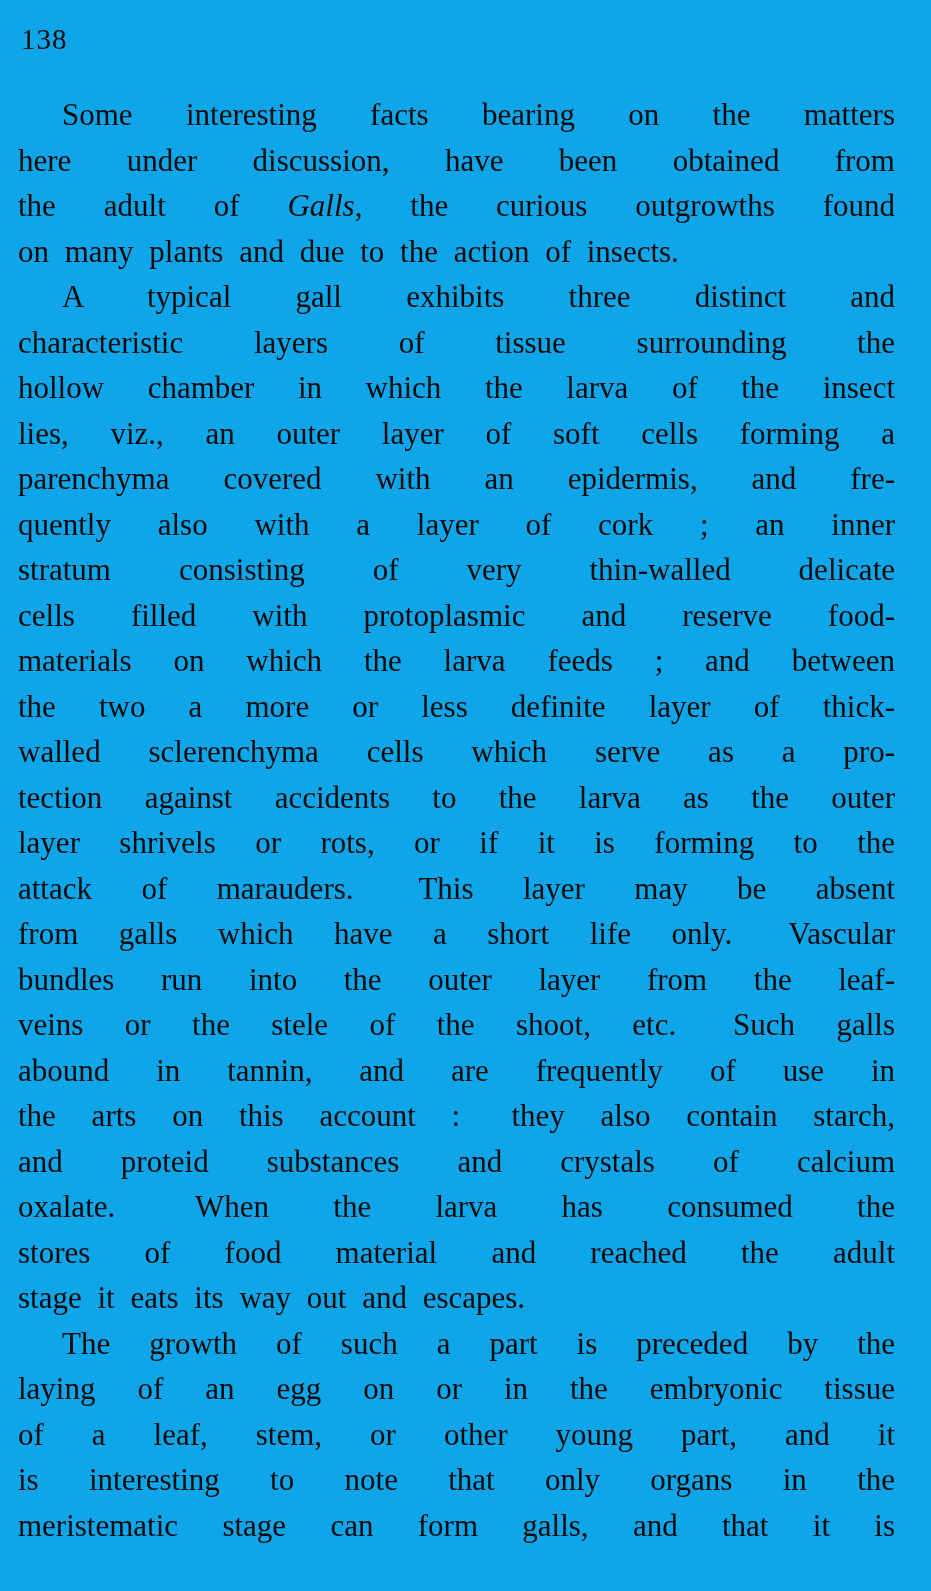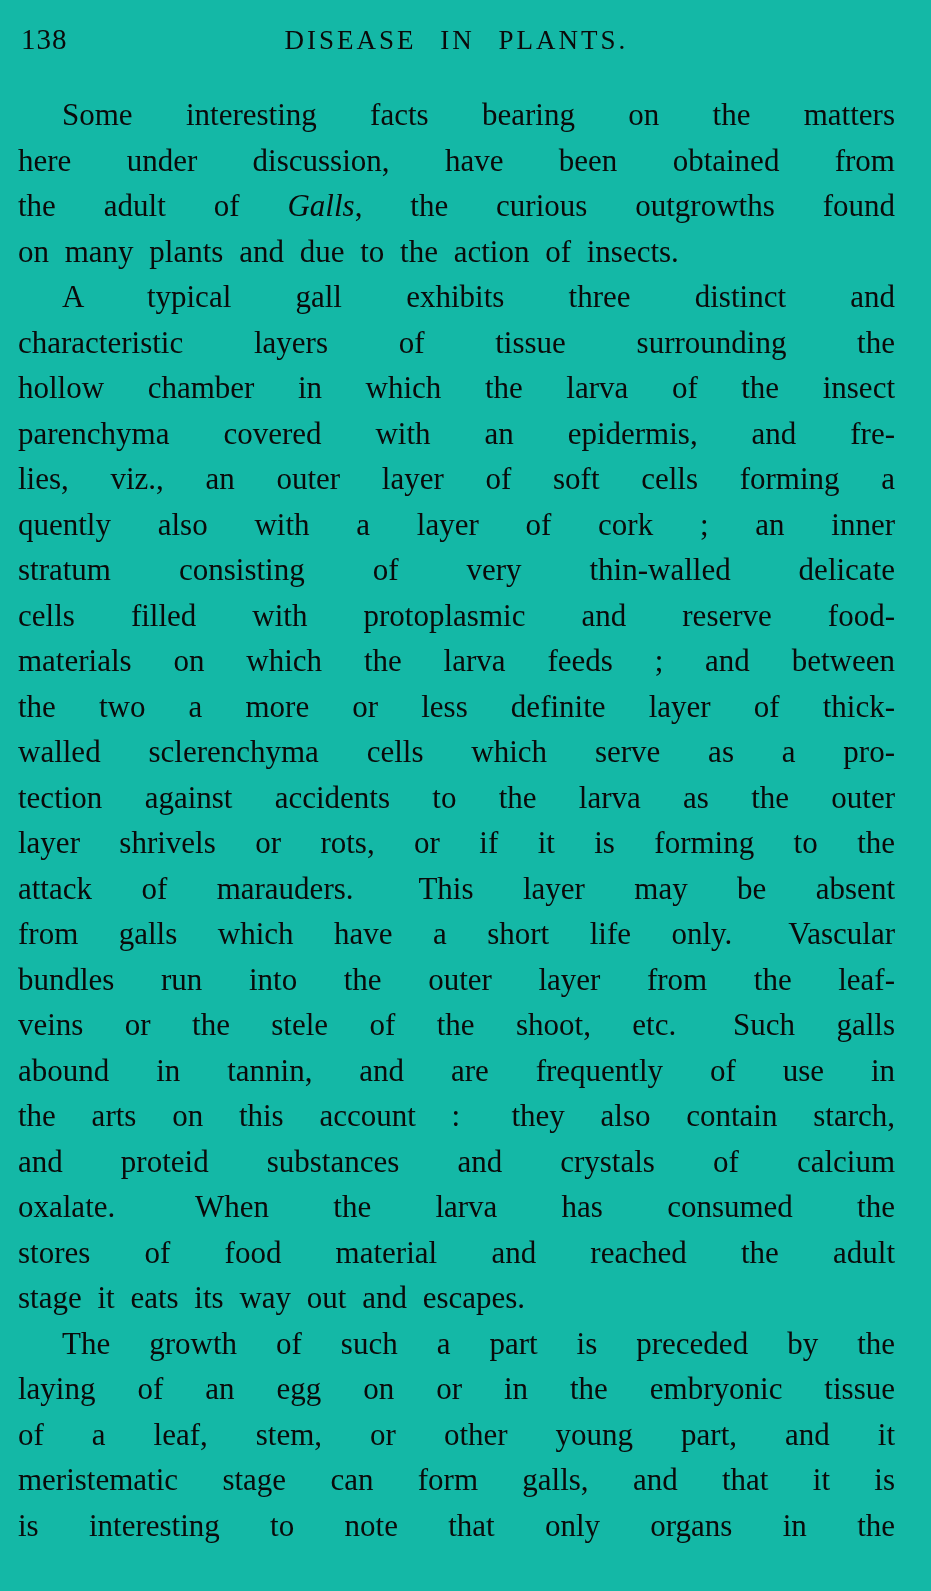--- a/index.html
+++ b/index.html
@@ -1,20 +1,20 @@
 <!DOCTYPE html>
 <html><head>
 <meta charset="utf-8">
 <style>
   html, body { margin: 0; padding: 0; background: #ffffff; }
   .page {
     position: relative;
     width: 931px;
     height: 1591px;
-    background: #14b8a6;
+    background: #0ea5e9;
     color: #0a0a0a;
     font-family: "Liberation Serif", serif;
     overflow: hidden;
     box-sizing: border-box;
   }
   .header {
     position: relative;
     padding: 25px 36px 0 18px;
     height: 34px;
   }
@@ -49,32 +49,31 @@
     text-indent: 44px;
   }
   .italic { font-style: italic; }
 </style>
 </head>
 <body>
 
 <div class="page">
   <div class="header">
     <span class="pagenum">138</span>
-    <span class="runhead">DISEASE IN PLANTS.</span>
   </div>
   <div class="text-block">
       <div class="line indent just"><span>Some interesting facts bearing on the matters</span></div>
       <div class="line just"><span>here under discussion, have been obtained from</span></div>
       <div class="line just"><span>the adult of </span><span class="italic">Galls</span><span>, the curious outgrowths found</span></div>
       <div class="line"><span>on many plants and due to the action of insects.</span></div>
       <div class="line indent just"><span>A typical gall exhibits three distinct and</span></div>
       <div class="line just"><span>characteristic layers of tissue surrounding the</span></div>
       <div class="line just"><span>hollow chamber in which the larva of the insect</span></div>
+      <div class="line just"><span>lies, viz., an outer layer of soft cells forming a</span></div>
       <div class="line just"><span>parenchyma covered with an epidermis, and fre-</span></div>
-      <div class="line just"><span>lies, viz., an outer layer of soft cells forming a</span></div>
       <div class="line just"><span>quently also with a layer of cork ; an inner</span></div>
       <div class="line just"><span>stratum consisting of very thin-walled delicate</span></div>
       <div class="line just"><span>cells filled with protoplasmic and reserve food-</span></div>
       <div class="line just"><span>materials on which the larva feeds ; and between</span></div>
       <div class="line just"><span>the two a more or less definite layer of thick-</span></div>
       <div class="line just"><span>walled sclerenchyma cells which serve as a pro-</span></div>
       <div class="line just"><span>tection against accidents to the larva as the outer</span></div>
       <div class="line just"><span>layer shrivels or rots, or if it is forming to the</span></div>
       <div class="line just"><span>attack of marauders.  This layer may be absent</span></div>
       <div class="line just"><span>from galls which have a short life only.  Vascular</span></div>
@@ -82,16 +81,16 @@
       <div class="line just"><span>veins or the stele of the shoot, etc.  Such galls</span></div>
       <div class="line just"><span>abound in tannin, and are frequently of use in</span></div>
       <div class="line just"><span>the arts on this account :  they also contain starch,</span></div>
       <div class="line just"><span>and proteid substances and crystals of calcium</span></div>
       <div class="line just"><span>oxalate.  When the larva has consumed the</span></div>
       <div class="line just"><span>stores of food material and reached the adult</span></div>
       <div class="line"><span>stage it eats its way out and escapes.</span></div>
       <div class="line indent just"><span>The growth of such a part is preceded by the</span></div>
       <div class="line just"><span>laying of an egg on or in the embryonic tissue</span></div>
       <div class="line just"><span>of a leaf, stem, or other young part, and it</span></div>
+      <div class="line just"><span>is interesting to note that only organs in the</span></div>
       <div class="line just"><span>meristematic stage can form galls, and that it is</span></div>
-      <div class="line just"><span>is interesting to note that only organs in the</span></div>
     </div>
 </div>
 
 </body></html>

